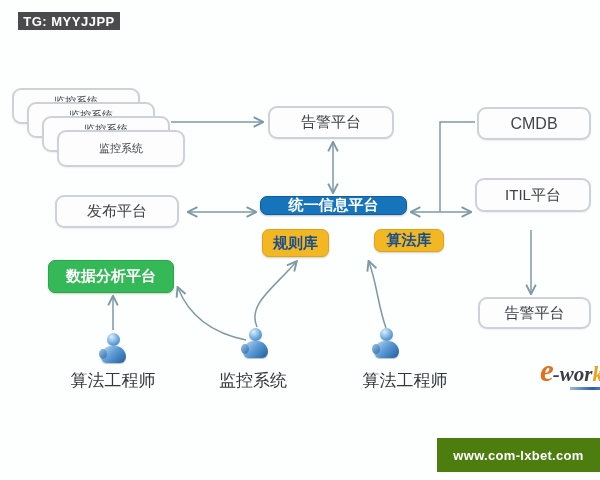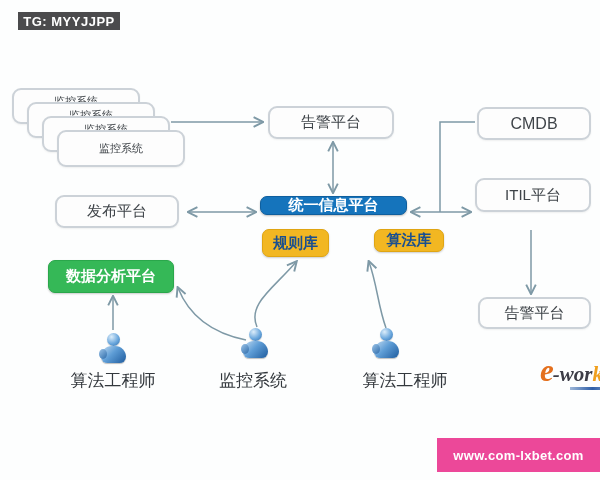--- a/index.html
+++ b/index.html
@@ -8,21 +8,21 @@
     font-family:"Liberation Sans","DejaVu Sans",sans-serif;
   }
   
   .tg-badge{
     position:absolute;left:18px;top:12px;width:102px;height:18px;
     background:#4b4b4d;color:#ffffff;font-size:13px;font-weight:bold;
     display:flex;align-items:center;justify-content:center;letter-spacing:.5px;
   }
   .footer-bar{
     position:absolute;left:437px;top:438px;width:163px;height:34px;
-    background:#ec4899;color:#ffffff;font-size:13px;font-weight:bold;
+    background:#4d7c0f;color:#ffffff;font-size:13px;font-weight:bold;
     display:flex;align-items:center;justify-content:center;letter-spacing:.3px;
   }
   
   .node{
     position:absolute;box-sizing:border-box;border-radius:9px;
     display:flex;align-items:center;justify-content:center;
     font-size:15px;color:#3f4449;background:#fdfdfd;border:2px solid #ccd2d8;
     box-shadow:0 1px 2px rgba(0,0,0,.06);
   }
   .node.blue{

